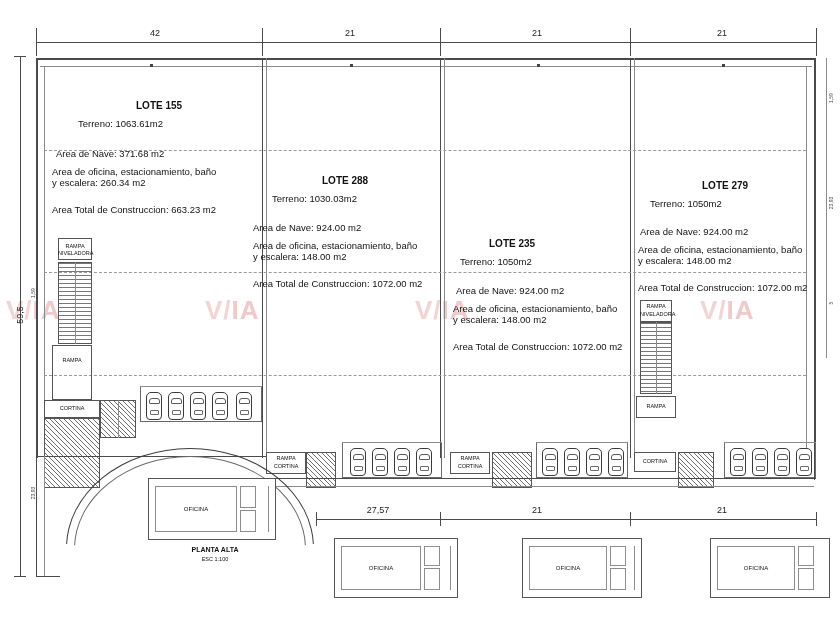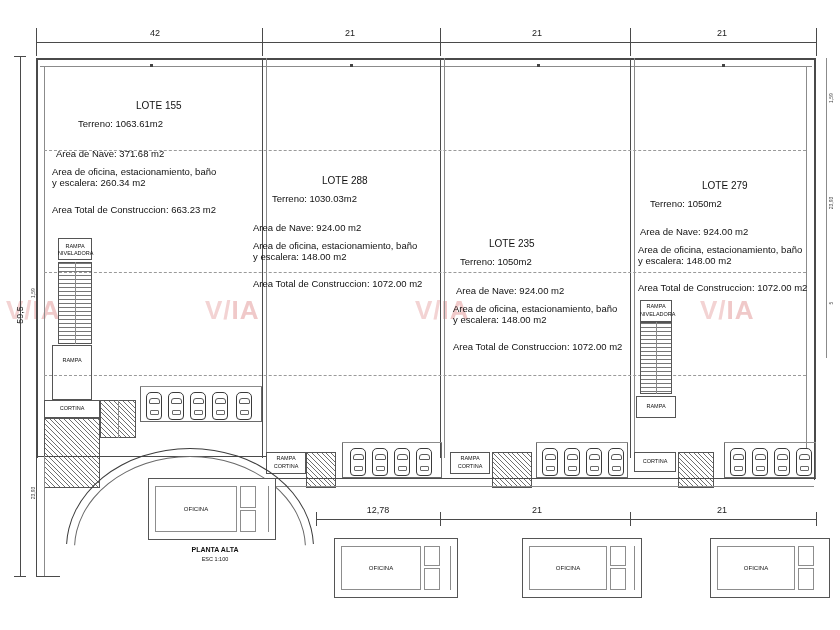--- a/index.html
+++ b/index.html
@@ -42,21 +42,21 @@
   .tick {
     position: absolute;
     width: 1px;
     background: #4a4a4a;
   }
   .ttl {
     position: absolute;
     font-size: 10px;
     color: #111;
     white-space: nowrap;
-    font-weight: 400;
+    font-weight: 700;
   }
   .txt {
     position: absolute;
     font-size: 9.5px;
     color: #111;
     white-space: nowrap;
   }
   .smalltxt {
     position: absolute;
     font-size: 5.5px;
@@ -332,21 +332,21 @@
   <div class="ln h" style="left:36px; top:576px; width:24px;"></div>
 
   <div class="ln v" style="left:814px; top:456px; height:24px;"></div>
 
   <div class="ln h" style="left:316px; top:519px; width:500px;"></div>
   <div class="tick" style="left:316px; top:512px; height:14px;"></div>
   <div class="tick" style="left:440px; top:512px; height:14px;"></div>
   <div class="tick" style="left:630px; top:512px; height:14px;"></div>
   <div class="tick" style="left:816px; top:512px; height:14px;"></div>
 
-  <div class="dimtxt" style="left:355px; top:505px; width:46px;">12,78</div>
+  <div class="dimtxt" style="left:355px; top:505px; width:46px;">27,57</div>
   <div class="dimtxt" style="left:517px; top:505px; width:40px;">21</div>
   <div class="dimtxt" style="left:702px; top:505px; width:40px;">21</div>
 
   <div class="oficina-blk" style="left:148px; top:478px; width:128px; height:62px;"></div>
   <div class="box thinb" style="left:155px; top:486px; width:82px; height:46px;"></div>
   <div class="smalltxt" style="left:155px; top:506px; width:82px; font-size:6px;">OFICINA</div>
   <div class="box thinb" style="left:240px; top:486px; width:16px; height:22px;"></div>
   <div class="box thinb" style="left:240px; top:510px; width:16px; height:22px;"></div>
   <div class="ln v thin" style="left:268px; top:486px; height:46px;"></div>
   <div class="smalltxt" style="left:160px; top:546px; width:110px; font-size:7px; font-weight:700;">PLANTA ALTA</div>

